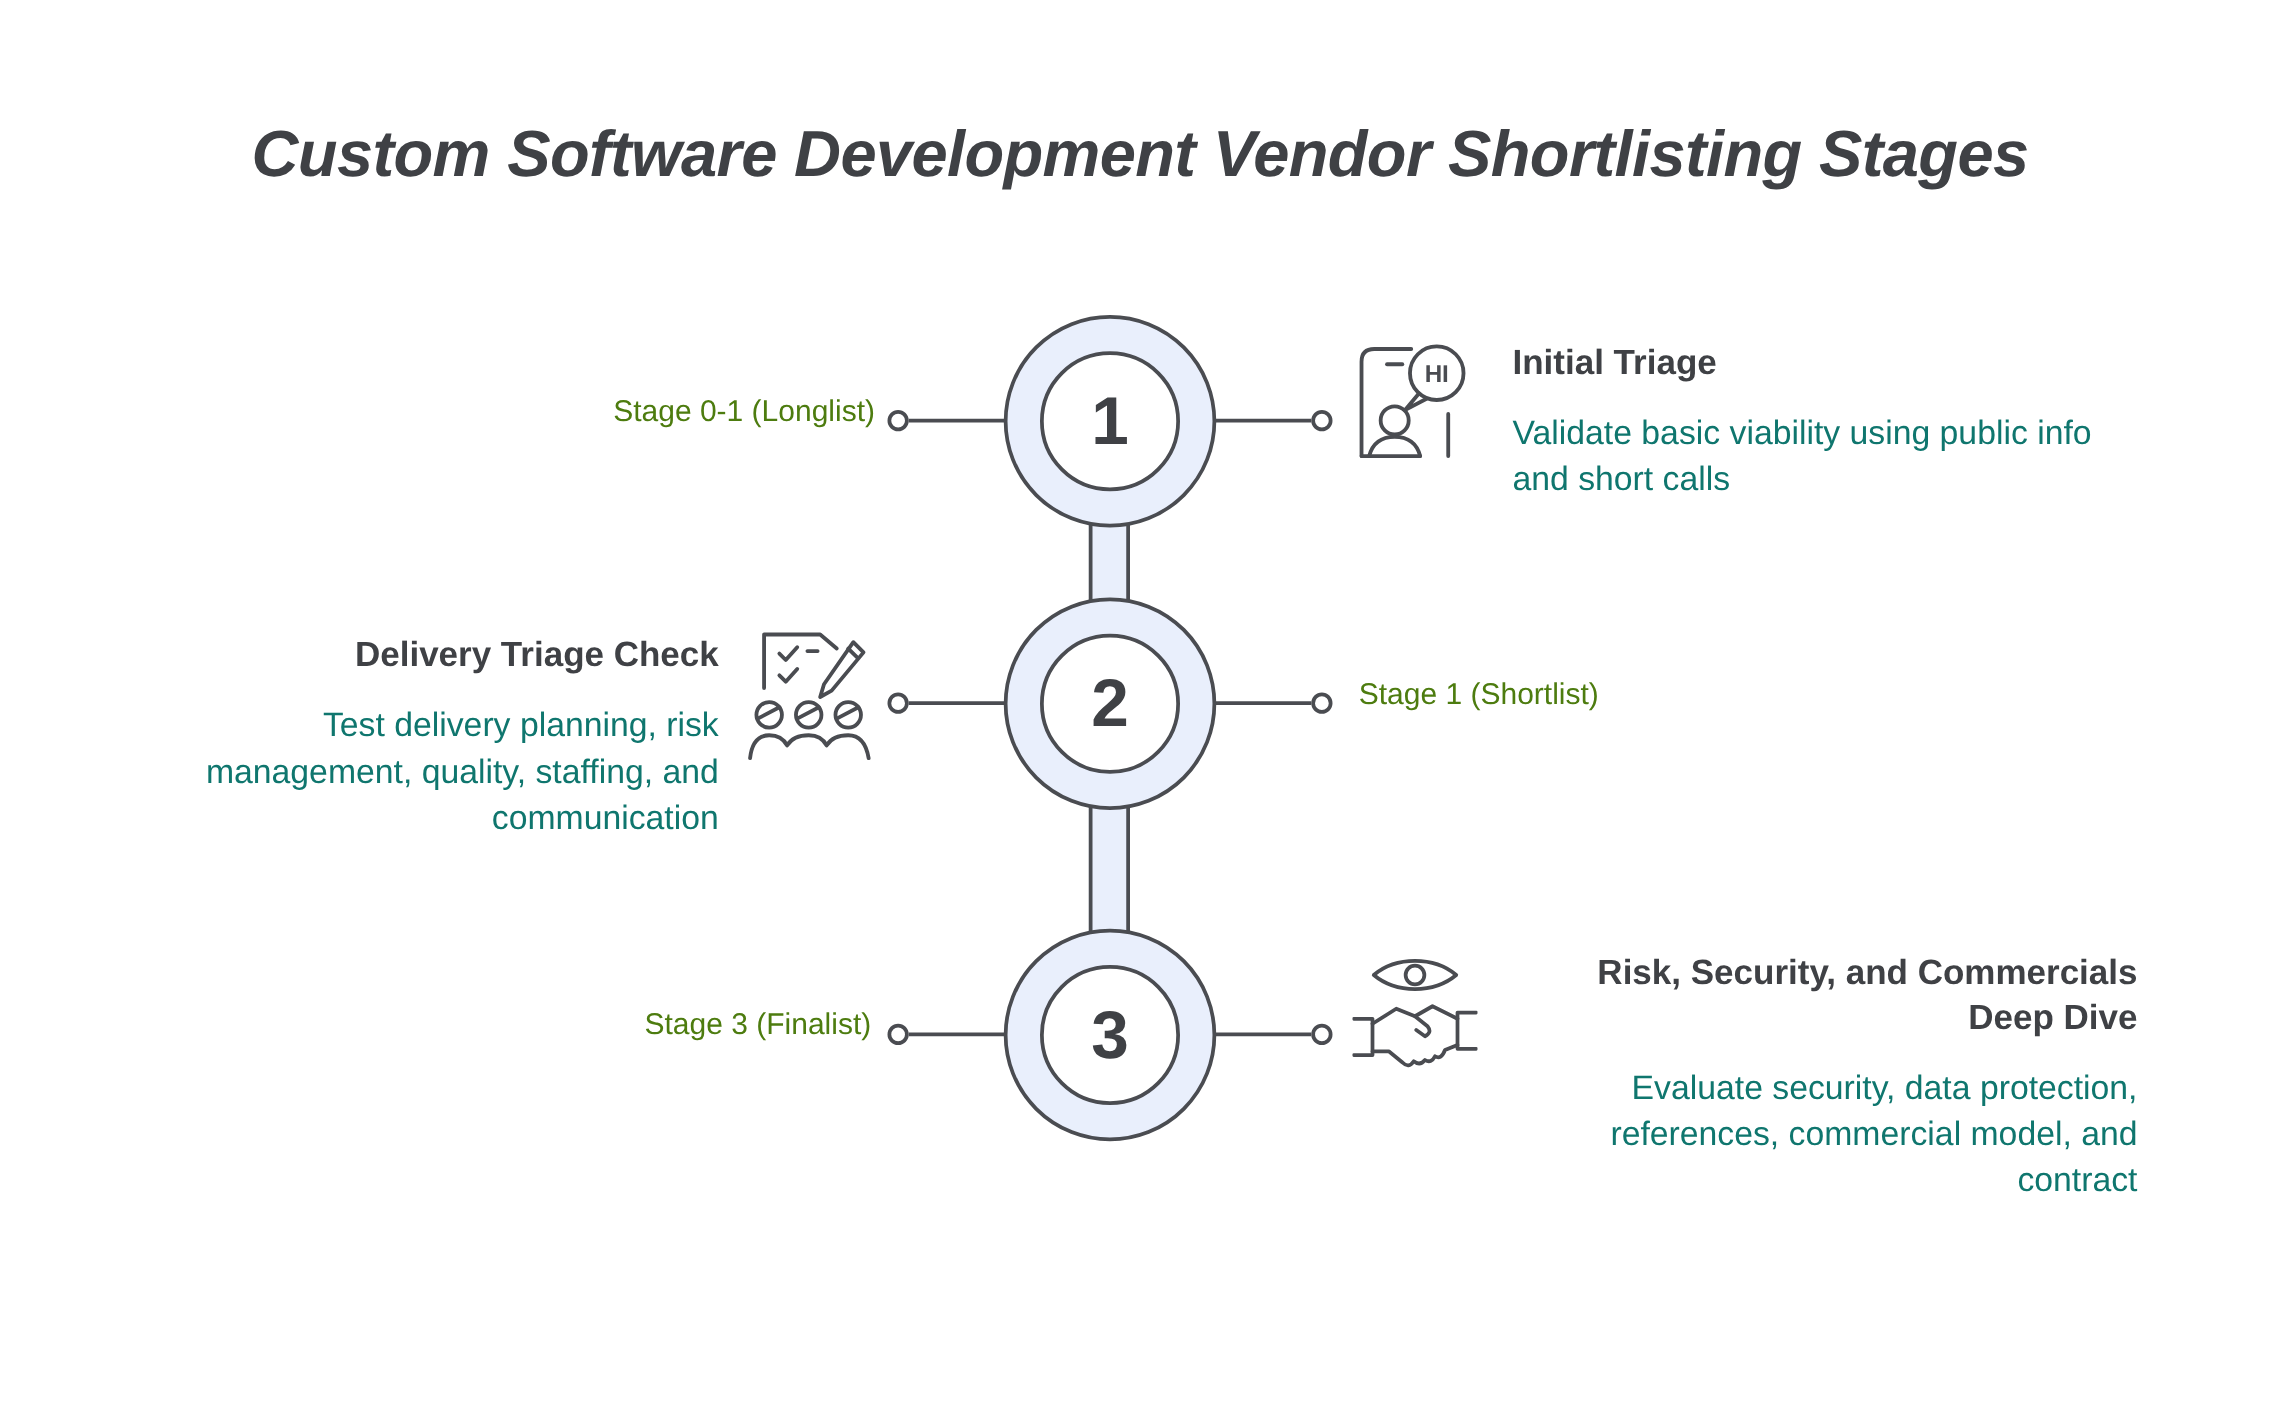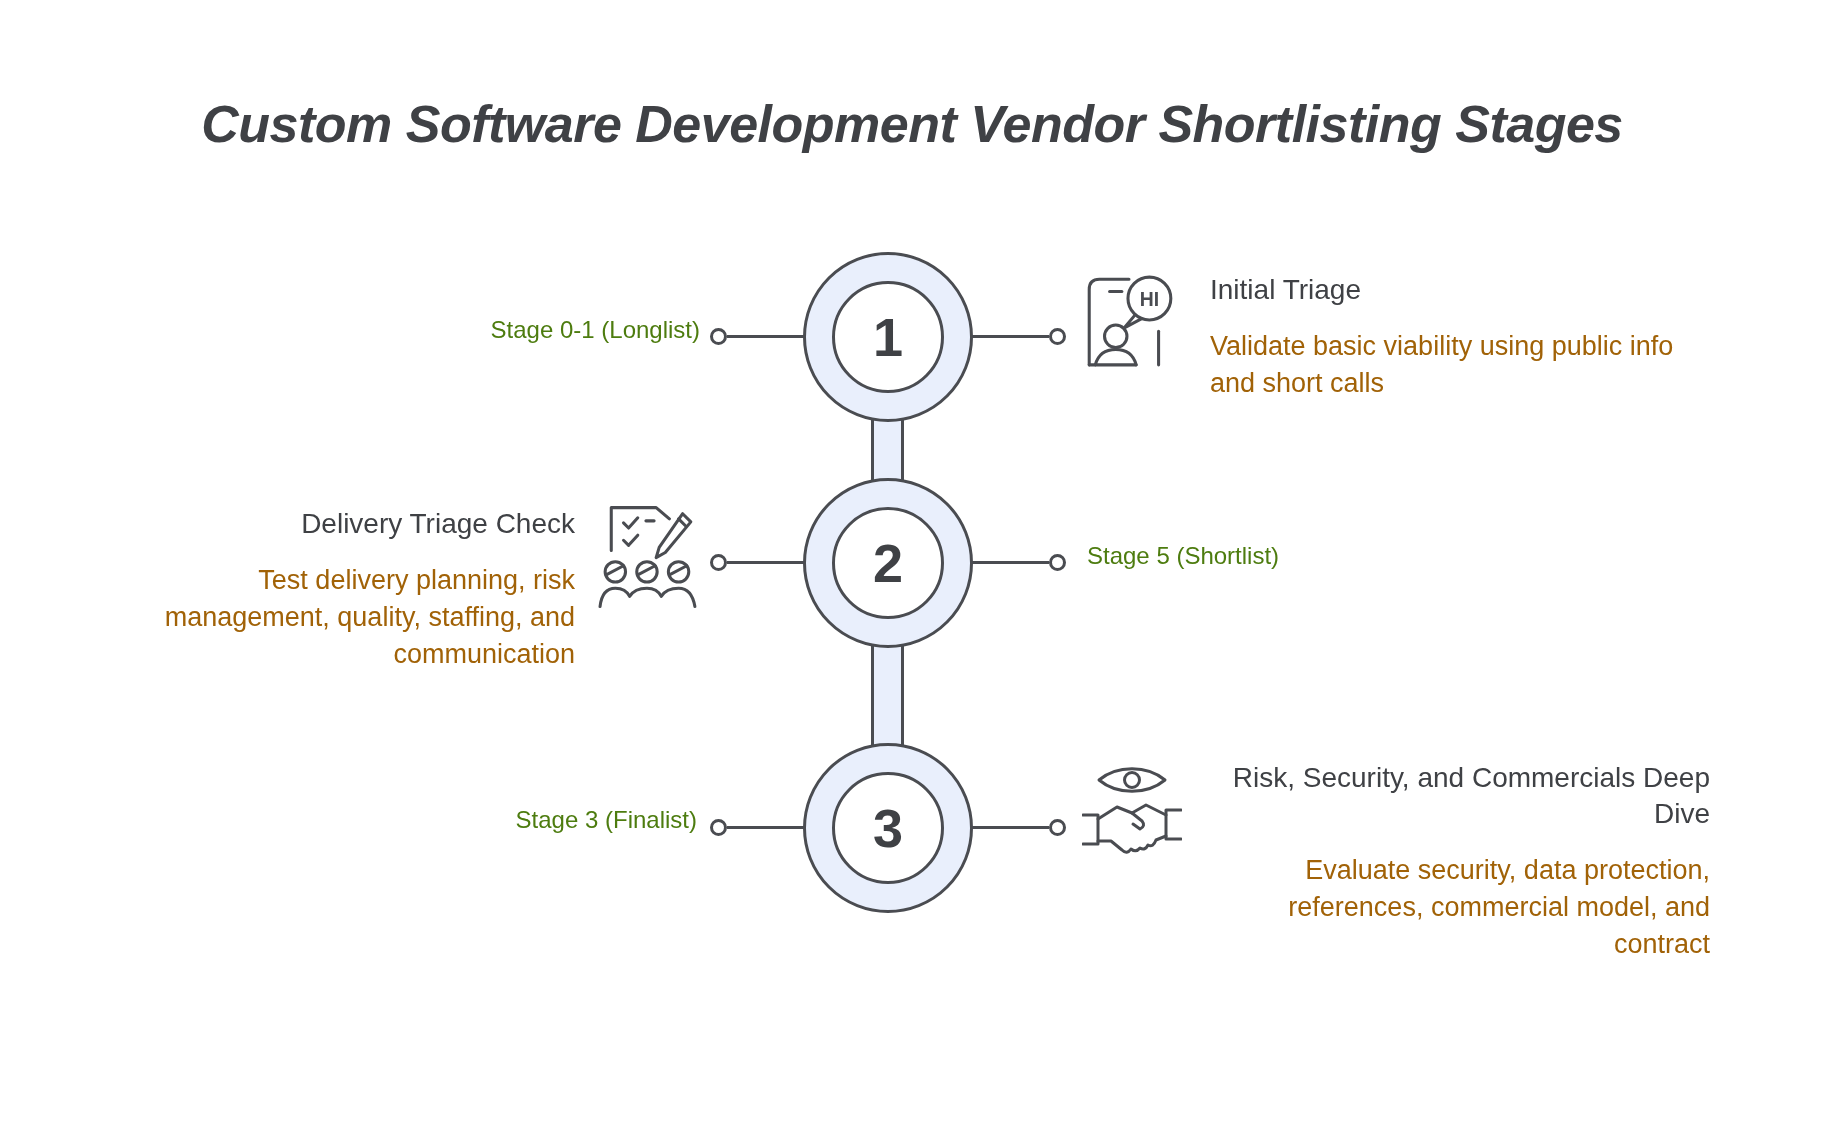--- a/index.html
+++ b/index.html
@@ -56,25 +56,25 @@
   .stage-label {
     position:absolute; white-space:nowrap;
     font-size:24px; line-height:28px; color:#4d7c0f;
   }
   #stage-label-1 { right:1124px; top:316px; text-align:right; }
   #stage-label-2 { left:1087px;  top:542px; }
   #stage-label-3 { right:1127px; top:806px; text-align:right;margin-left:12px; }
   
   .block { position:absolute; }
   .block h3 {
-    font-size:28px; line-height:36px; font-weight:normal;
+    font-size:28px; line-height:36px; font-weight:bold;
     color:#3F4145; margin:0 0 20px 0;
   }
   .block p {
-    font-size:27px; line-height:37px; color:#a16207; margin:0;
+    font-size:27px; line-height:37px; color:#0f766e; margin:0;
   }
   #block-1 { left:1210px; top:272px; width:490px; text-align:left; }
   #block-2 { right:1249px; top:506px; width:470px; text-align:right; }
   #block-3 { left:1210px; top:760px; width:500px; text-align:right; }
   
   .icon { position:absolute; }
   .icon path, .icon circle, .icon polyline {
     fill:none; stroke:#4A4C51; stroke-width:3;
     stroke-linecap:round; stroke-linejoin:round;
   }
@@ -117,21 +117,21 @@
       <span class="node-number">2</span>
     </div>
   </div>
   <div class="node" id="node-3">
     <div class="node-inner">
       <span class="node-number">3</span>
     </div>
   </div>
 
   <div class="stage-label" id="stage-label-1">Stage 0-1 (Longlist)</div>
-  <div class="stage-label" id="stage-label-2">Stage 5 (Shortlist)</div>
+  <div class="stage-label" id="stage-label-2">Stage 1 (Shortlist)</div>
   <div class="stage-label" id="stage-label-3">Stage 3 (Finalist)</div>
 
   <svg class="icon" id="icon-1" width="102" height="102" viewBox="0 0 100 100">
     <path d="M 11 93 V 19 Q 11 9 21 9 H 50"></path>
     <path d="M 31 21 H 43"></path>
     <path d="M 11 93 H 57"></path>
     <path d="M 79 60 V 93"></path>
     <circle cx="37" cy="65" r="11"></circle>
     <path d="M 17 93 Q 21 78 37 78 Q 53 78 57 93"></path>
     <circle cx="70" cy="28" r="21"></circle>

